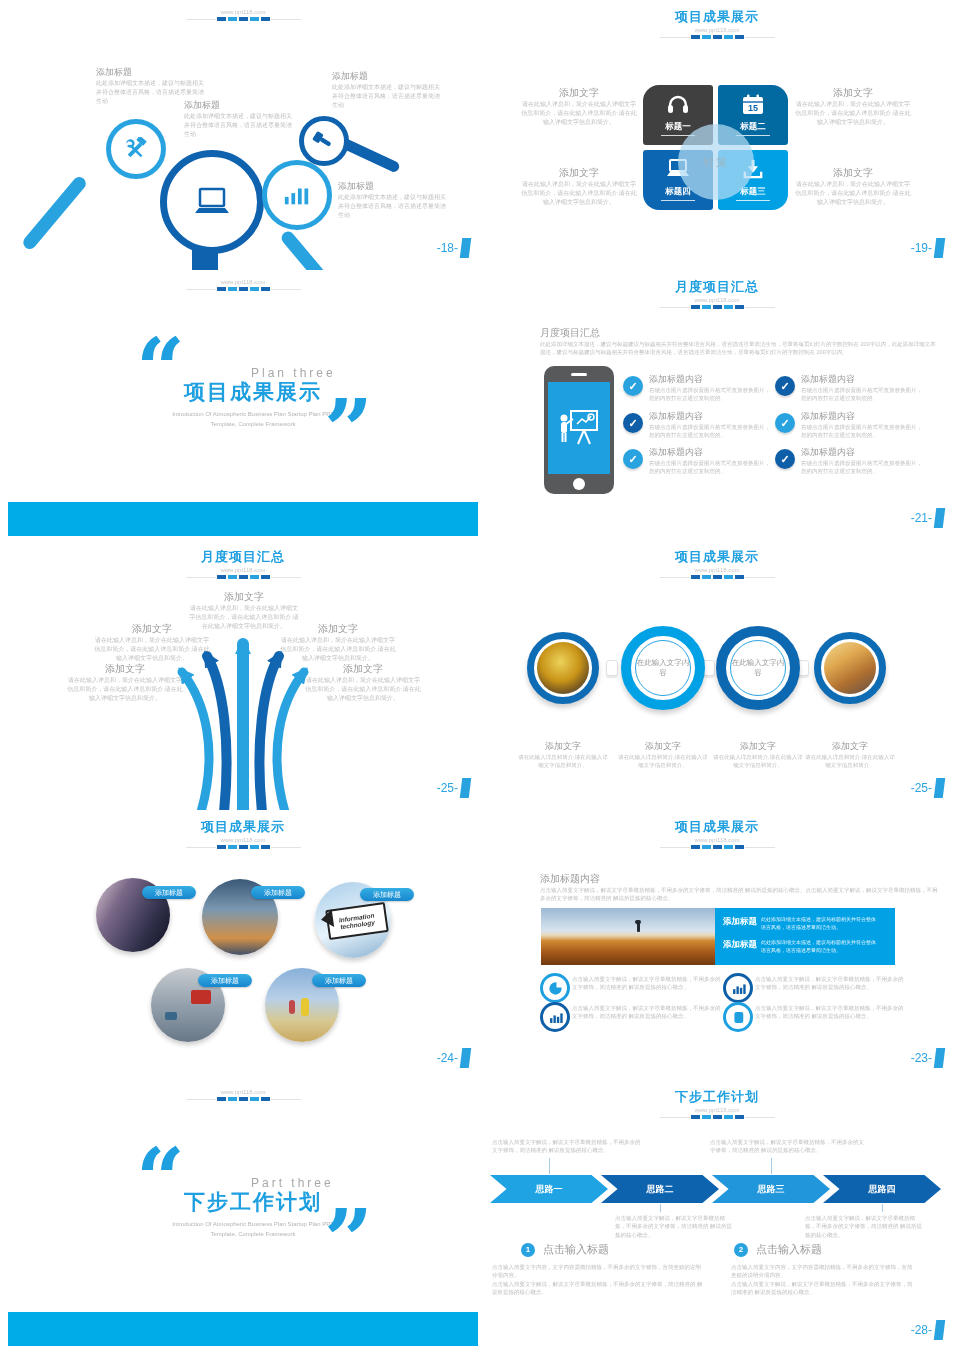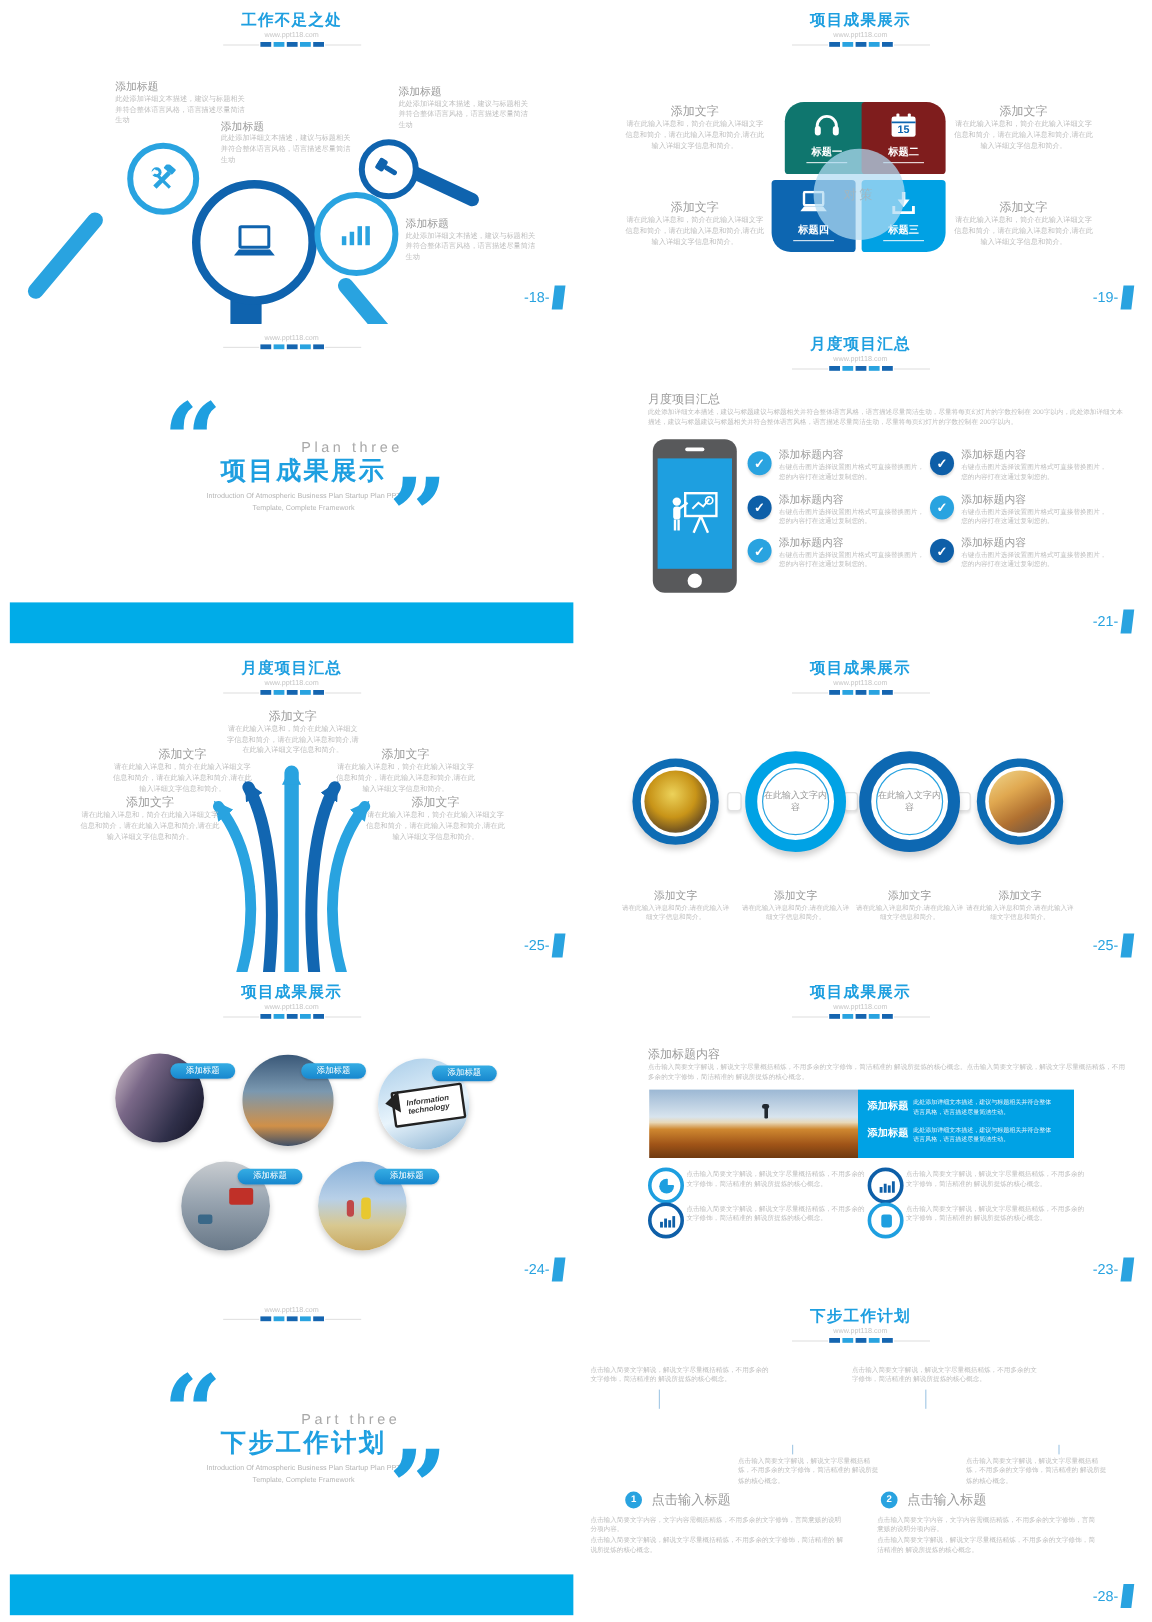--- a/index.html
+++ b/index.html
@@ -56,21 +56,20 @@
   .numc{width:14px;height:14px;border-radius:50%;background:#29A3E0;color:#fff;font-size:8px;font-weight:bold;display:flex;align-items:center;justify-content:center;}
   svg{display:block;}
 </style>
 </head>
 <body>
 
 <div id="canvas">
 
   <div class="slide" style="left:8px;top:0">
     <div class="hdr">
-      <div class="t">工作不足之处</div>
       <div class="u">www.ppt118.com</div>
       <div class="dv">
           <span class="dl"></span>
           <span class="dd bD"></span>
           <span class="dd bL"></span>
           <span class="dd bD"></span>
           <span class="dd bL"></span>
           <span class="dd bD"></span>
           <span class="dl"></span>
         </div>
@@ -150,31 +149,31 @@
           <span class="dl"></span>
           <span class="dd bD"></span>
           <span class="dd bL"></span>
           <span class="dd bD"></span>
           <span class="dd bL"></span>
           <span class="dd bD"></span>
           <span class="dl"></span>
         </div>
     </div>
 
-    <div class="tile" style="left:172px;top:85px;background:#0f766e;border-radius:16px 3px 3px 3px">
+    <div class="tile" style="left:161px;top:85px;background:#404040;border-radius:16px 3px 3px 3px">
       <div class="tico">
           <svg width="24" height="20" viewBox="0 0 24 20">
             <path d="M4 14 v-3 a8 8 0 0 1 16 0 v3" fill="none" stroke="#fff" stroke-width="2.4"></path>
             <rect x="2" y="11" width="5" height="8" rx="2.5" fill="#fff"></rect>
             <rect x="17" y="11" width="5" height="8" rx="2.5" fill="#fff"></rect>
           </svg>
         </div>
       <div class="tlabel">标题一</div>
     </div>
-    <div class="tile" style="left:236px;top:85px;background:#7f1d1d;border-radius:3px 16px 3px 3px">
+    <div class="tile" style="left:236px;top:85px;background:#0369a1;border-radius:3px 16px 3px 3px">
       <div class="tico">
           <svg width="22" height="21" viewBox="0 0 22 21">
             <rect x="1" y="3" width="20" height="17" rx="2" fill="#fff"></rect>
             <line x1="1" y1="8" x2="21" y2="8" stroke="#0D66B1" stroke-width="1.4"></line>
             <rect x="5" y="0.5" width="2.5" height="4.5" rx="1" fill="#fff"></rect>
             <rect x="14.5" y="0.5" width="2.5" height="4.5" rx="1" fill="#fff"></rect>
             <text x="11" y="17" font-size="9" font-weight="bold" fill="#0D66B1" text-anchor="middle">15</text>
           </svg>
         </div>
       <div class="tlabel">标题二</div>
@@ -561,20 +560,26 @@
           <span class="dd bD"></span>
           <span class="dd bL"></span>
           <span class="dd bD"></span>
           <span class="dl"></span>
         </div>
     </div>
     <div class="abs ph" style="left:10px;top:58px;width:150px;font-size:5.5px">点击输入简要文字解说，解说文字尽量概括精炼，不用多余的文字修饰，简洁精准的 解说所提炼的核心概念。</div>
     <div class="abs ph" style="left:228px;top:58px;width:155px;font-size:5.5px">点击输入简要文字解说，解说文字尽量概括精炼，不用多余的文字修饰，简洁精准的 解说所提炼的核心概念。</div>
     <div class="tick" style="left:67px;top:78px;height:16px"></div>
     <div class="tick" style="left:289px;top:78px;height:16px"></div>
+    <div class="abs" style="left:0;top:95px;width:470px;height:28px">
+      <div class="chev" style="left:8px;width:118px;background:#1FA3E3">思路一</div>
+      <div class="chev" style="left:119px;width:118px;background:#0E63AE">思路二</div>
+      <div class="chev" style="left:230px;width:118px;background:#2196DB">思路三</div>
+      <div class="chev" style="left:341px;width:118px;background:#0E63AE">思路四</div>
+    </div>
     <div class="tick" style="left:178px;top:124px;height:8px"></div>
     <div class="tick" style="left:400px;top:124px;height:8px"></div>
     <div class="abs ph" style="left:133px;top:134px;width:120px;font-size:5.5px">点击输入简要文字解说，解说文字尽量概括精炼，不用多余的文字修饰，简洁精准的 解说所提炼的核心概念。</div>
     <div class="abs ph" style="left:323px;top:134px;width:120px;font-size:5.5px">点击输入简要文字解说，解说文字尽量概括精炼，不用多余的文字修饰，简洁精准的 解说所提炼的核心概念。</div>
     <div class="abs" style="left:39px;top:162px;display:flex;align-items:center">
       <span class="numc">1</span>
       <span class="gh h11" style="margin-left:8px">点击输入标题</span>
     </div>
     <div class="abs ph" style="left:10px;top:183px;width:212px;font-size:5.5px">点击输入简要文字内容，文字内容需概括精炼，不用多余的文字修饰，言简意赅的说明分项内容。</div>
     <div class="abs ph" style="left:10px;top:200px;width:212px;font-size:5.5px">点击输入简要文字解说，解说文字尽量概括精炼，不用多余的文字修饰，简洁精准的 解说所提炼的核心概念。</div>

